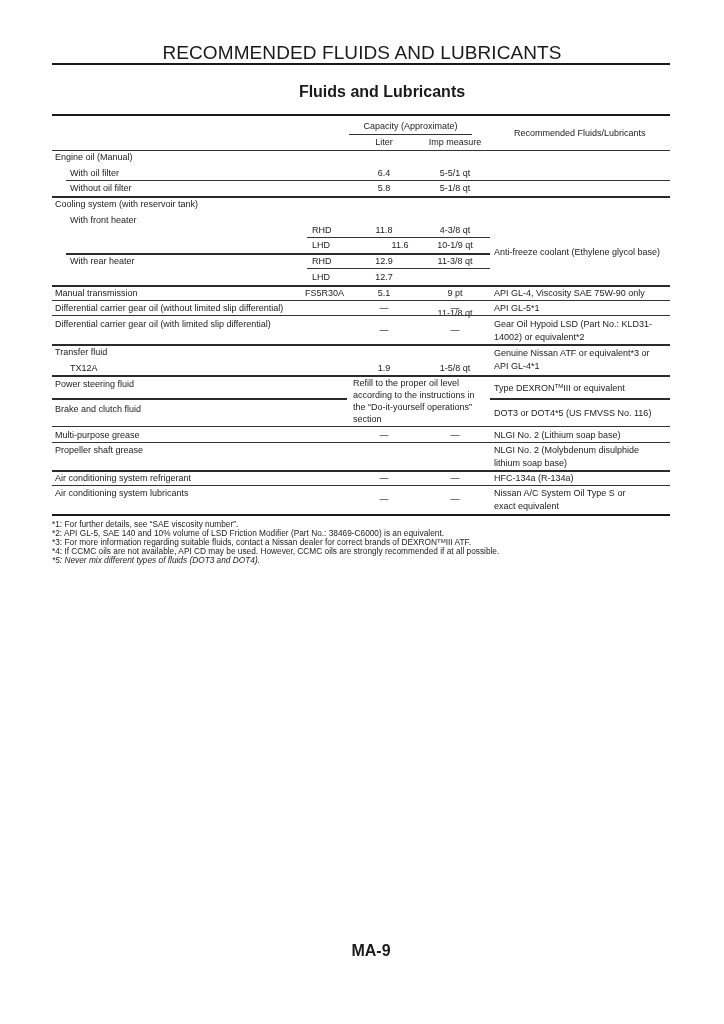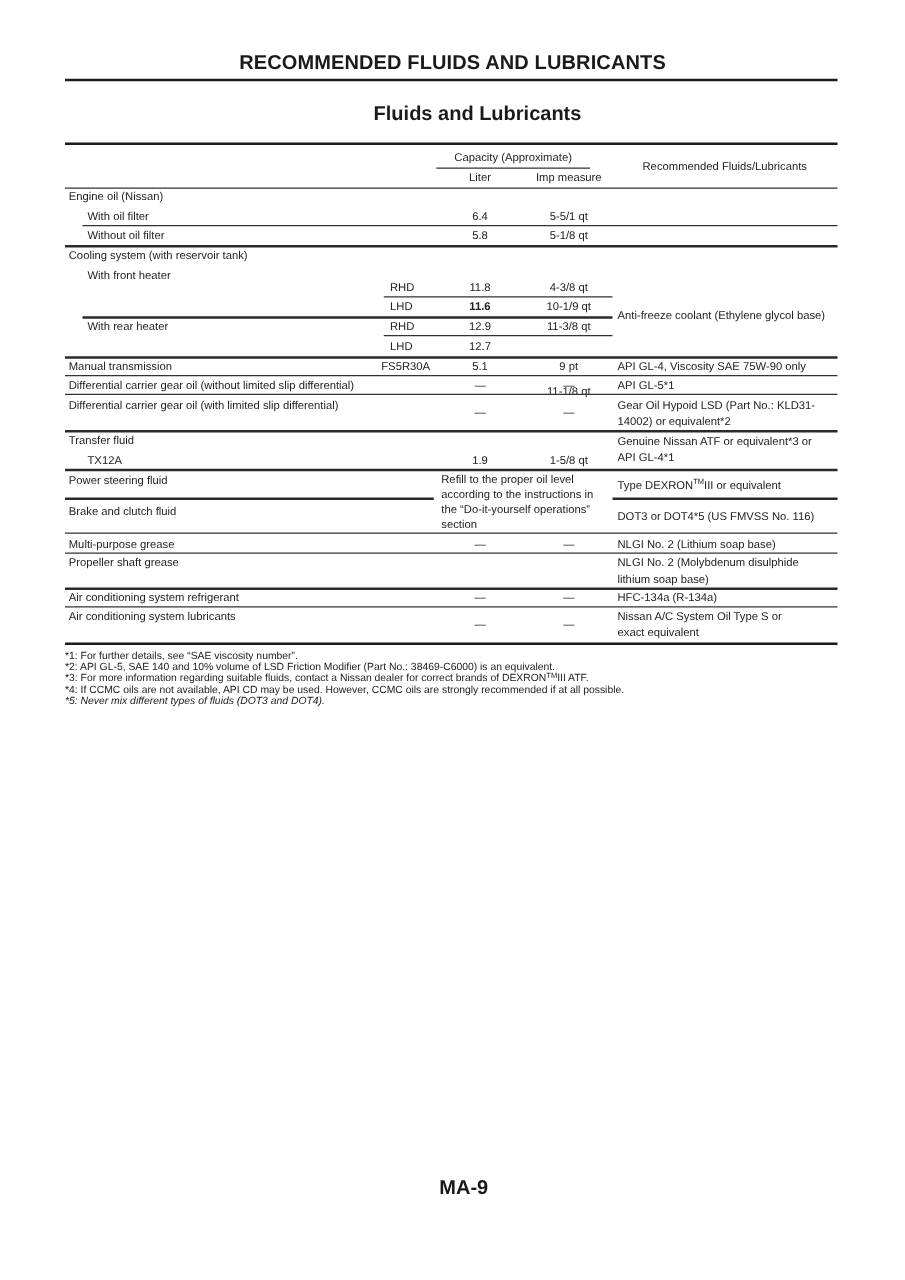--- a/index.html
+++ b/index.html
@@ -1,19 +1,19 @@
 <!DOCTYPE html>
 <html><head>
 <meta charset="utf-8">
 <style>
   html, body { margin:0; padding:0; background:#ffffff; }
   body { width:724px; height:1024px; position:relative; overflow:hidden;
          font-family:"Liberation Sans", sans-serif; color:#222; }
   .abs { position:absolute; }
-  .page-title { left:0; width:724px; top:42px; text-align:center; font-weight:bold; font-size:16px; letter-spacing:0.1px; color:#1a1a1a; }
+  .page-title { left:0; width:724px; top:42px; text-align:center; font-weight:normal; font-size:19px; letter-spacing:0.1px; color:#1a1a1a; }
   .rule-thick { height:2px; background:#1a1a1a; }
   .rule-thin { height:1px; background:#333; }
   .rule-mid { height:1.5px; background:#2a2a2a; }
   .section-title { left:0; width:724px; top:83px; text-align:center; font-weight:bold; font-size:16px; color:#1a1a1a; padding-left:40px; box-sizing:border-box; }
   .t { position:absolute; font-size:9px; line-height:11px; white-space:nowrap; color:#222; }
   .tw { position:absolute; font-size:9px; line-height:12px; color:#222; }
   .c { text-align:center; }
   .fn { position:absolute; left:52px; font-size:8.3px; line-height:9px; white-space:nowrap; color:#222; }
   sup { font-size:6px; vertical-align:top; line-height:6px; }
   .page-num { left:0; width:724px; top:942px; text-align:center; font-weight:bold; font-size:16px; color:#1a1a1a; padding-left:18px; box-sizing:border-box; }
@@ -30,38 +30,38 @@
 
   <div class="abs rule-thick" style="left:52px; top:114px; width:618px;"></div>
 
   <div class="t c" style="left:349px; width:123px; top:121px;">Capacity (Approximate)</div>
   <div class="abs rule-thin" style="left:349px; top:134px; width:123px;"></div>
   <div class="t c" style="left:354px; width:60px; top:137px;">Liter</div>
   <div class="t c" style="left:420px; width:70px; top:137px;">Imp measure</div>
   <div class="t" style="left:514px; top:128px;">Recommended Fluids/Lubricants</div>
   <div class="abs rule-thin" style="left:52px; top:150px; width:618px;"></div>
 
-  <div class="t" style="left:55px; top:152px;">Engine oil (Nissan)</div>
+  <div class="t" style="left:55px; top:152px;">Engine oil (Manual)</div>
   <div class="t" style="left:70px; top:168px;">With oil filter</div>
   <div class="t c" style="left:354px; width:60px; top:168px;">6.4</div>
   <div class="t c" style="left:420px; width:70px; top:168px;">5-5/1 qt</div>
   <div class="abs rule-thin" style="left:66px; top:180px; width:604px;"></div>
   <div class="t" style="left:70px; top:183px;">Without oil filter</div>
   <div class="t c" style="left:354px; width:60px; top:183px;">5.8</div>
   <div class="t c" style="left:420px; width:70px; top:183px;">5-1/8 qt</div>
   <div class="abs rule-mid" style="left:52px; top:196px; width:618px;"></div>
 
   <div class="t" style="left:55px; top:199px;">Cooling system (with reservoir tank)</div>
   <div class="t" style="left:70px; top:215px;">With front heater</div>
   <div class="t" style="left:312px; top:225px;">RHD</div>
   <div class="t c" style="left:354px; width:60px; top:225px;">11.8</div>
   <div class="t c" style="left:420px; width:70px; top:225px;">4-3/8 qt</div>
   <div class="abs rule-thin" style="left:307px; top:237px; width:183px;"></div>
   <div class="t" style="left:312px; top:240px;">LHD</div>
-  <div class="t c" style="left:354px; width:60px; top:240px;font-weight:bold;">11.6</div>
+  <div class="t c" style="left:370px; width:60px; top:240px;">11.6</div>
   <div class="t c" style="left:420px; width:70px; top:240px;">10-1/9 qt</div>
   <div class="abs rule-mid" style="left:66px; top:253px; width:424px;"></div>
   <div class="t" style="left:70px; top:256px;">With rear heater</div>
   <div class="t" style="left:312px; top:256px;">RHD</div>
   <div class="t c" style="left:354px; width:60px; top:256px;">12.9</div>
   <div class="t c" style="left:420px; width:70px; top:256px;">11-3/8 qt</div>
   <div class="abs rule-thin" style="left:307px; top:268px; width:183px;"></div>
   <div class="t" style="left:312px; top:272px;">LHD</div>
   <div class="t c" style="left:354px; width:60px; top:272px;">12.7</div>
   <div class="t c" style="left:420px; width:70px; top:272px;margin-top:36px;">11-1/8 qt</div>

